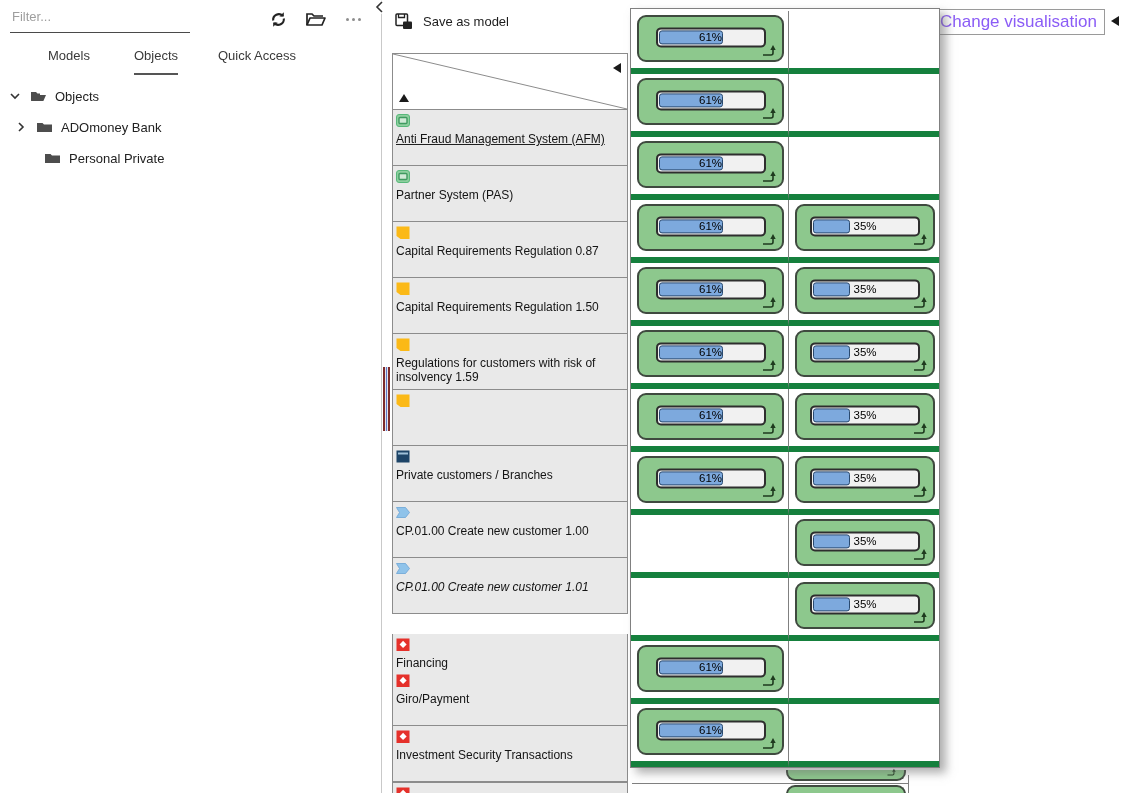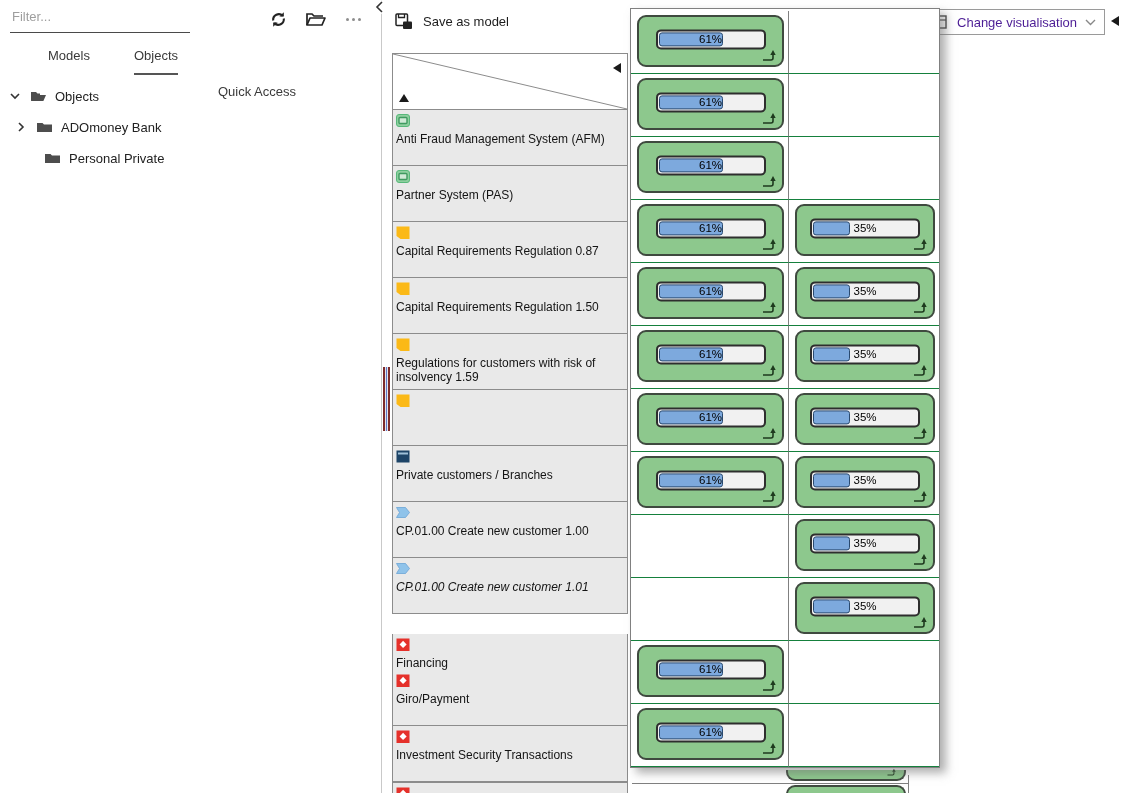--- a/index.html
+++ b/index.html
@@ -34,38 +34,38 @@
   .tri-up{width:0;height:0;border-left:5px solid transparent;border-right:5px solid transparent;border-bottom:8px solid #1a1a1a;}
   #hdr-col-tri{position:absolute;right:6px;top:9px;cursor:pointer;}
   #hdr-row-tri{position:absolute;left:6px;bottom:7px;cursor:pointer;}
   #mx-rows{position:absolute;left:392px;top:110px;width:236px;}
   .mx-row{position:absolute;left:0;width:236px;background:#e9e9e9;border-left:1px solid #8c8c8c;border-right:1px solid #8c8c8c;border-bottom:1px solid #8c8c8c;box-sizing:border-box;padding:3px 4px 0 3px;cursor:pointer;}
   .mx-row .obj-ic{display:block;margin-bottom:1px;}
   .mx-row .lbl{font-size:12px;line-height:14px;color:#141414;}
   
   #overlay{position:absolute;left:630px;top:8px;width:310px;height:760px;background:#fff;border:1px solid #808080;box-sizing:border-box;z-index:5;
     box-shadow:6px 5px 9px rgba(110,110,110,.55);}
-  .ocell{position:absolute;box-sizing:border-box;border-bottom:1px solid #15803d;}
+  .ocell{position:absolute;box-sizing:border-box;border-bottom:6px solid #15803d;}
   .ocell.c0{border-right:1px solid #808080;}
   #ocol-sep{position:absolute;left:157px;bottom:0;width:1px;background:#808080;}
   .pcell{position:absolute;left:6px;right:4px;top:4px;bottom:6px;background:#8dc88d;border:2px solid #3f4a3f;border-radius:9px;cursor:pointer;}
   .ptrack{position:absolute;left:50%;top:50%;transform:translate(-50%,-58%);width:106px;height:16px;background:#f1f1f1;border:2px solid #2e2e2e;border-radius:5px;}
   .pfill{position:absolute;left:1px;top:1px;bottom:1px;background:#7da9dd;border:1px solid #29496f;border-radius:3px;box-sizing:border-box;}
   .pval{position:absolute;inset:0;display:flex;align-items:center;justify-content:center;font-size:11.5px;color:#000;}
   .cell-arrow{position:absolute;right:4px;bottom:2px;cursor:pointer;}
   
   .stub{position:absolute;background:#8dc88d;border:2px solid #3f4a3f;box-sizing:border-box;z-index:1;}
   #stub-a{left:786px;top:770px;width:120px;height:11px;border-top:none;border-radius:0 0 9px 9px;}
   #stub-b{left:786px;top:785px;width:120px;height:9px;border-bottom:none;border-radius:9px 9px 0 0;}
   #stub-vline{position:absolute;left:908px;top:775px;width:1px;height:18px;background:#808080;z-index:1;}
   #stub-hline{position:absolute;left:632px;top:783px;width:276px;height:1px;background:#808080;z-index:1;}
   #mx-row-partial{position:absolute;left:392px;top:782px;width:236px;height:11px;background:#e9e9e9;border-left:1px solid #8c8c8c;border-right:1px solid #8c8c8c;border-top:1px solid #8c8c8c;box-sizing:border-box;padding:3px 0 0 3px;}
   
   #viz-btn{position:absolute;left:925px;top:9px;width:180px;height:26px;border:1px solid #9a9a9a;background:#fff;box-sizing:border-box;display:flex;align-items:center;gap:8px;padding:0 8px 0 6px;cursor:pointer;z-index:2;}
-  #viz-btn span{font-size:13px;color:#4c1d95;white-space:nowrap;flex:1;text-align:right;}
+  #viz-btn span{font-size:17px;color:#8b5cf6;white-space:nowrap;flex:1;text-align:right;}
   #collapse-right{position:absolute;left:1111px;top:16px;cursor:pointer;z-index:6;}
 </style>
 </head>
 <body>
 
 <div id="app">
 
   <div id="filter-wrap">
     <input id="filter-input" placeholder="Filter..." style="">
   </div>
@@ -88,21 +88,21 @@
     <div class="dots">
         <i></i>
         <i></i>
         <i></i>
       </div>
   </div>
 
   <div id="tabs">
       <div class="tab" style="left: 48px;">Models</div>
       <div class="tab active" style="left: 134px;">Objects</div>
-      <div class="tab" style="left: 218px; margin-top: 36px;">Quick Access</div>
+      <div class="tab" style="left: 218px;">Quick Access</div>
     </div>
   <div id="tree">
       <div class="tree-row" style="top: 0px; left: 8px;">
         <span class="tree-chev"><svg width="14" height="14" viewBox="0 0 14 14">
             <path d="M3 5l4 4 4-4" fill="none" stroke="#333" stroke-width="1.6"></path>
           </svg></span>
         <span class="tree-folder"><svg width="17" height="14" viewBox="0 0 17 14">
             <path d="M1 12V3h5l1.5 1.5H10v1.5" fill="#4d4d4d"></path>
             <path d="M1 12l2.6-6H16l-2.6 6z" fill="#4d4d4d"></path>
           </svg></span>
@@ -145,21 +145,21 @@
 
   <div id="mx-header">
     <svg width="234" height="55">
       <line x1="0" y1="0" x2="234" y2="55" stroke="#8c8c8c" stroke-width="1"></line>
     </svg>
     <div id="hdr-col-tri" class="tri-left"></div>
     <div id="hdr-row-tri" class="tri-up"></div>
   </div>
 
   <div id="mx-rows">
-      <div class="mx-row" style="top: 0px; height: 56px;">
+      <div class="mx-row" style="top: 0px; height: 56px; text-decoration: underline;">
         <span class="obj-ic"><svg width="14" height="13" viewBox="0 0 14 13">
             <rect x="0.5" y="0.5" width="13" height="12" rx="2.5" fill="#8ecf9f" stroke="#57b87a"></rect>
             <rect x="3" y="3.5" width="8" height="6" rx="1" fill="#cfe9d6" stroke="#3f9a60" stroke-width="1.4"></rect>
           </svg></span>
         <div class="lbl">Anti Fraud Management System (AFM)</div>
       </div>
       <div class="mx-row" style="top: 56px; height: 56px;">
         <span class="obj-ic"><svg width="14" height="13" viewBox="0 0 14 13">
             <rect x="0.5" y="0.5" width="13" height="12" rx="2.5" fill="#8ecf9f" stroke="#57b87a"></rect>
             <rect x="3" y="3.5" width="8" height="6" rx="1" fill="#cfe9d6" stroke="#3f9a60" stroke-width="1.4"></rect>

